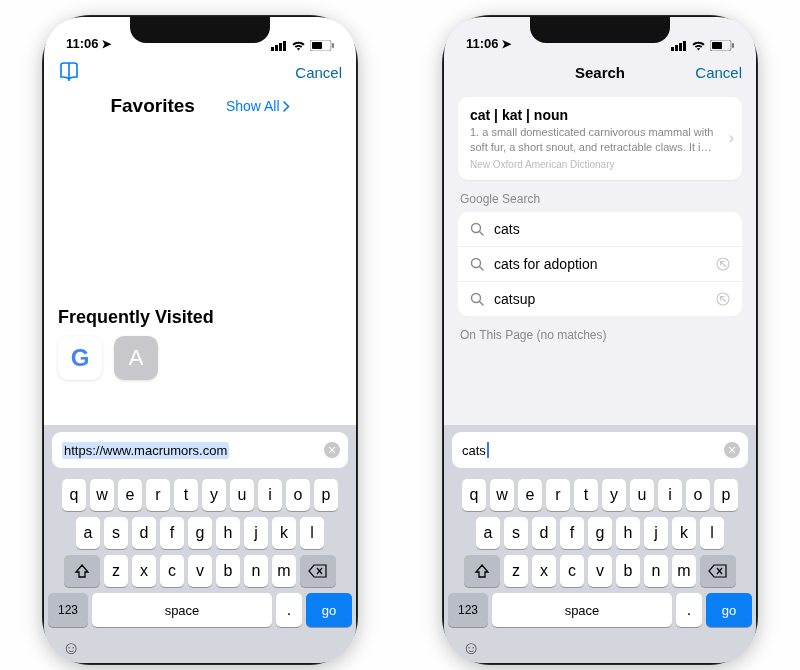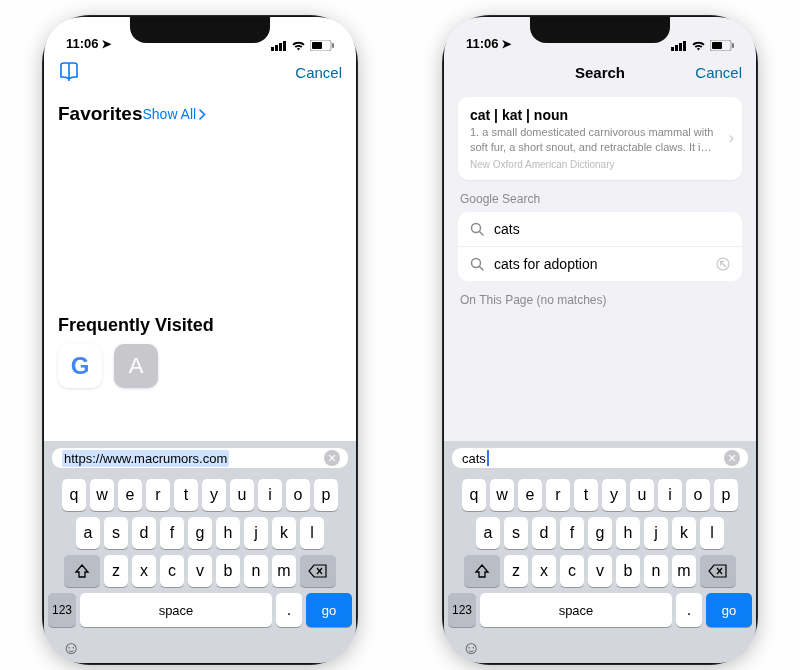--- a/index.html
+++ b/index.html
@@ -72,21 +72,21 @@
   }
   .topbar.centered { justify-content:center; position:relative; }
   .topbar.centered .cancel-right { position:absolute; right:14px; }
   .topbar .title { font-size:15px; font-weight:600; color:#000; }
   .blue { color:#0369a1; }
   .book-icon svg { display:block; }
   .cancel-btn { font-size:15px; }
 
   
   .content { flex:1; overflow:hidden; padding: 4px 14px 0 14px; }
-  .section-head { display:flex; justify-content:flex-start; align-items:center; margin-top:8px;}
+  .section-head { display:flex; justify-content:center; align-items:center; margin-top:0;gap:31px;}
   .section-head .big { font-size:19px; font-weight:700; color:#000; }
   .showall { font-size:14px; color:#007aff; display:flex; align-items:center; gap:3px;}
   .fv-title { font-size:18px; font-weight:700; margin-top: 190px; }
   .fav-icons { display:flex; gap:12px; margin-top:8px; }
   .fav-tile {
     width:44px; height:44px; border-radius:10px; background:#fff;
     display:flex; align-items:center; justify-content:center;
     box-shadow: 0 1px 3px rgba(0,0,0,.12);
   }
   .fav-tile.gray { background:#c7c7cc; color:#fff; font-size:22px; font-weight:400; }
@@ -117,21 +117,21 @@
   .sugg .mag { color:#8a8a8e; }
   .sugg .fill { position:absolute; right:12px; color:#c7c7cc; }
 
   
   .inputbar-wrap {
     background:#d3d6dc;
     padding:7px 8px;
   }
   .inputbar {
     background:#fff; border-radius:9px;
-    height:20px; display:flex; align-items:center;
+    height:36px; display:flex; align-items:center;
     padding:0 10px; position:relative;
   }
   .inputbar .url-text { font-size:13px; color:#000; }
   .inputbar .url-text.selected { background:#cfe3ff; padding:1px 2px; border-radius:2px;}
   .inputbar .caret { display:inline-block; width:2px; height:16px; background:#3478f6; margin-left:1px; vertical-align:middle;}
   .inputbar .clear {
     position:absolute; right:8px; width:16px;height:16px;border-radius:50%;
     background:#c7c7cc; color:#fff; font-size:11px; line-height:16px; text-align:center;
   }
 
@@ -145,21 +145,21 @@
   .key {
     background:#fff; border-radius:5px; box-shadow:0 1px 0 rgba(0,0,0,.3);
     width:24px; height:32px; display:flex; align-items:center; justify-content:center;
     font-size:16px; color:#000;
   }
   .key.fn { background:#b9bdc6; }
   .key.wide { width:36px; }
   .key.space { flex:1; font-size:13px; }
   .key.period { width:26px; }
   .key.go { width:46px; background:#0a7ff5; color:#fff; font-size:13px; }
-  .key.num { width:28px; font-size:12px; }
+  .key.num { width:40px; font-size:12px; }
   .krow.bottom .key { height:34px; }
   .emoji-row { height:30px; display:flex; align-items:center; padding-left:14px; }
   .emoji-row .face { font-size:18px; color:#555; }
 
   .mag svg, .fill svg, .chev-right svg { display:block; }
 </style>
 </head>
 <body>
 
 <div class="phone">
@@ -353,20 +353,35 @@
               </svg>
             </span>
           <span>cats for adoption</span>
           <span class="fill">
               <svg width="14" height="14">
                 <circle cx="7" cy="7" r="6" fill="none" stroke="#c7c7cc" stroke-width="1.1"></circle>
                 <path d="M9.5 9.5 L4.5 4.5 M4.5 4.5 L4.5 8 M4.5 4.5 L8 4.5" fill="none" stroke="#c7c7cc" stroke-width="1.1" stroke-linecap="round"></path>
               </svg>
             </span>
         </div>
+        <div class="sugg">
+          <span class="mag">
+              <svg width="14" height="14">
+                <circle cx="6" cy="6" r="4.5" fill="none" stroke="#8a8a8e" stroke-width="1.5"></circle>
+                <line x1="9.5" y1="9.5" x2="13" y2="13" stroke="#8a8a8e" stroke-width="1.5" stroke-linecap="round"></line>
+              </svg>
+            </span>
+          <span>catsup</span>
+          <span class="fill">
+              <svg width="14" height="14">
+                <circle cx="7" cy="7" r="6" fill="none" stroke="#c7c7cc" stroke-width="1.1"></circle>
+                <path d="M9.5 9.5 L4.5 4.5 M4.5 4.5 L4.5 8 M4.5 4.5 L8 4.5" fill="none" stroke="#c7c7cc" stroke-width="1.1" stroke-linecap="round"></path>
+              </svg>
+            </span>
+        </div>
       </div>
 
       <div class="subhead">On This Page (no matches)</div>
     </div>
 
     <div class="inputbar-wrap">
       <div class="inputbar">
         <span class="url-text">cats</span>
           <span class="caret"></span>
         <span class="clear">✕</span>

